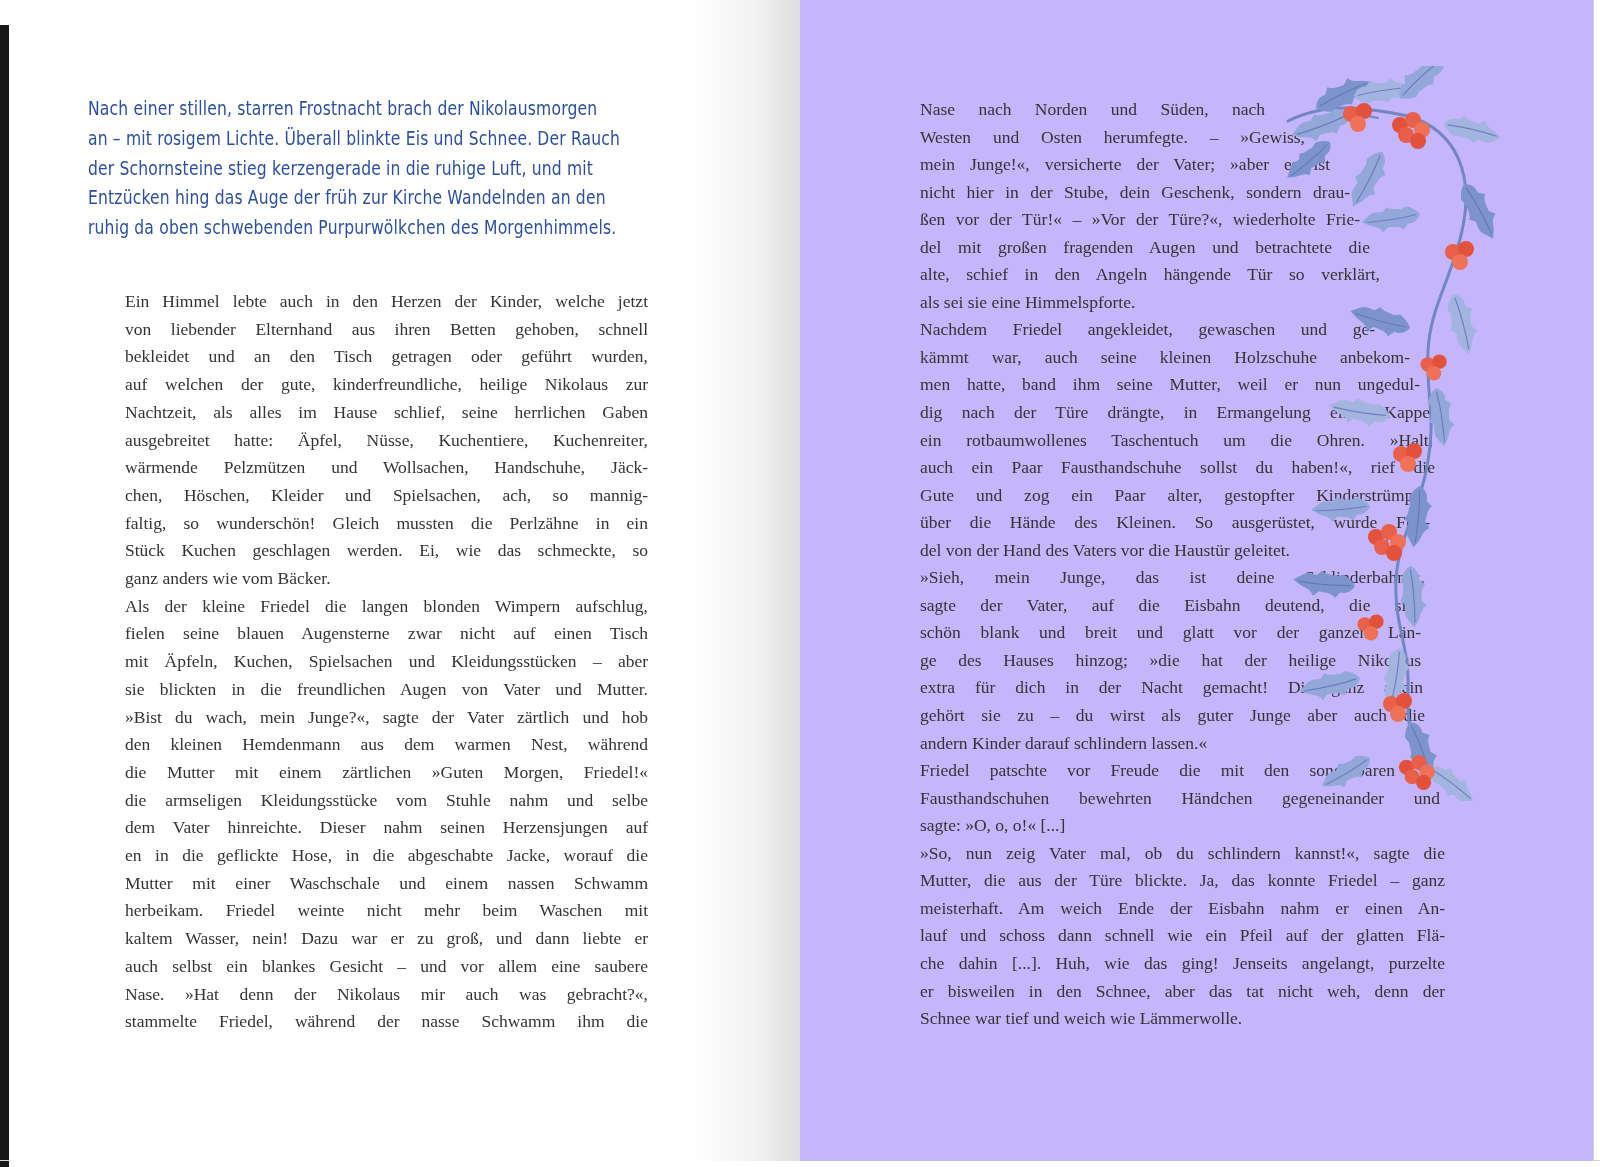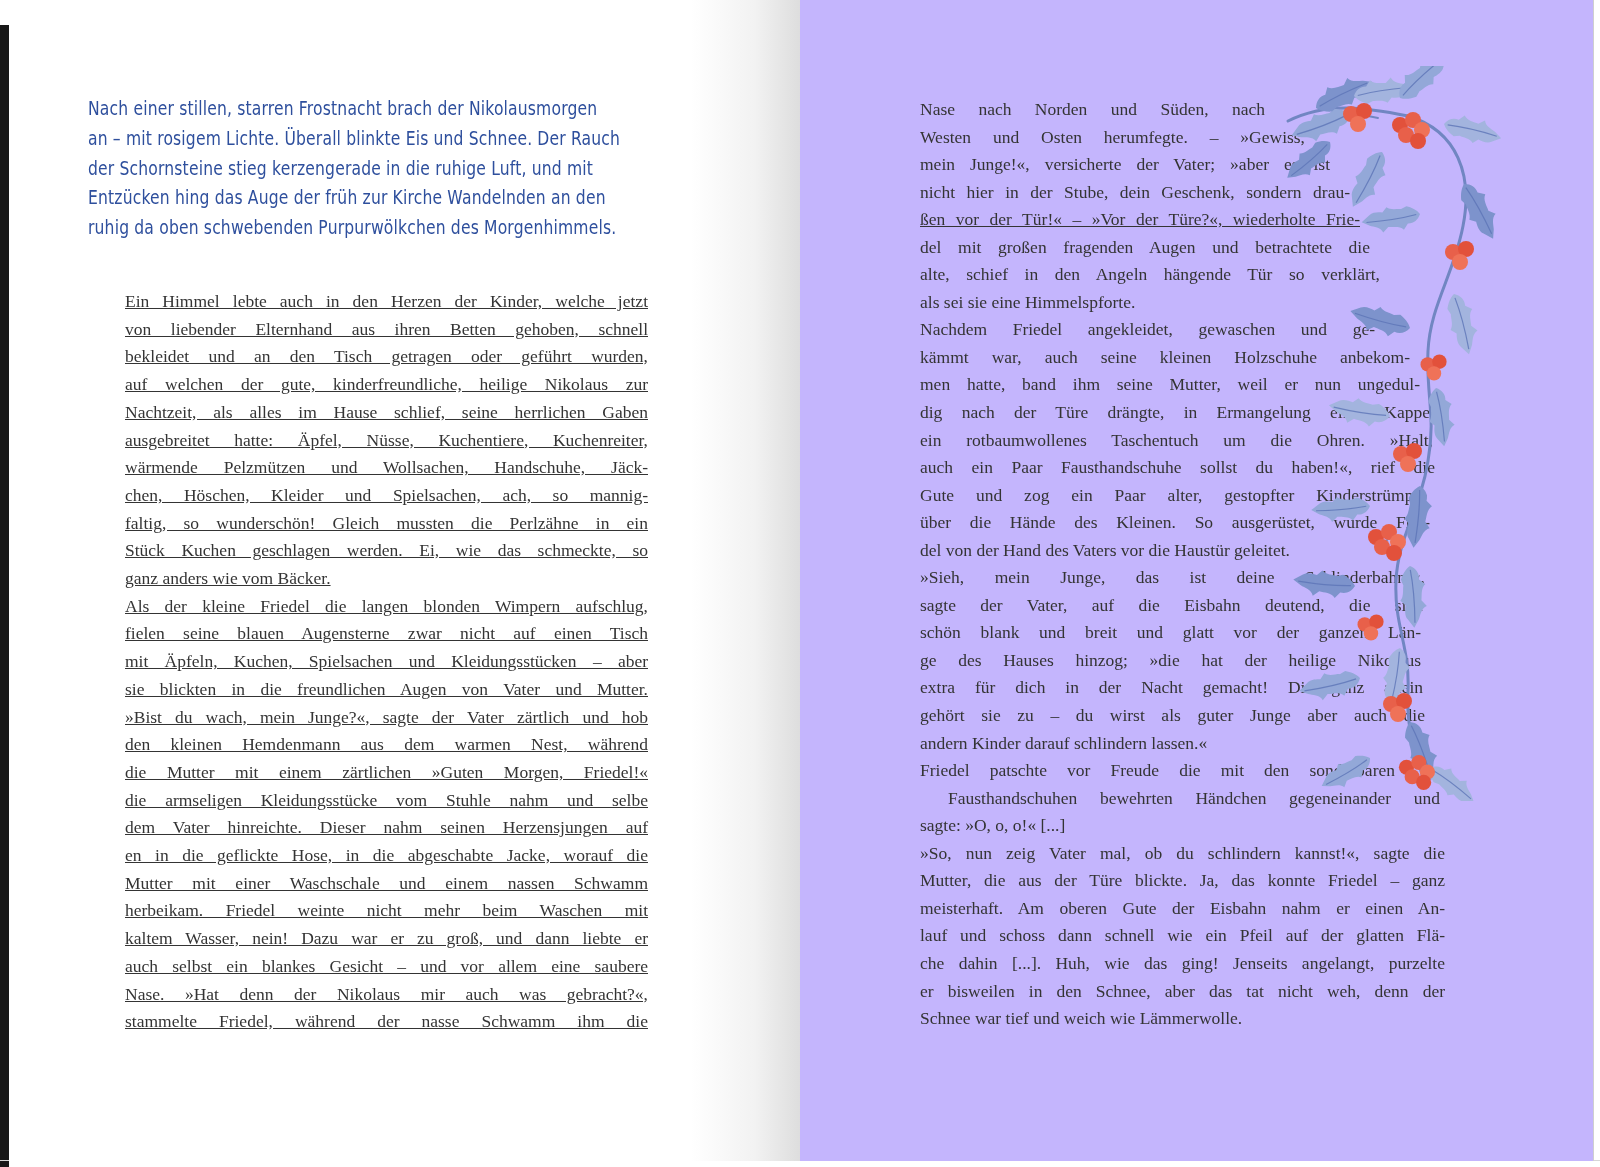--- a/index.html
+++ b/index.html
@@ -12,48 +12,48 @@
     background:linear-gradient(to right,#ffffff 0%,#ffffff 85%,#f2f2f2 93%,#dcdcdc 99%,#c9c9c9 100%);}
   #right-page{position:absolute;left:800px;top:0;width:793px;height:1161px;background:#c4b5fd;
     border-right:1px solid #cfcfcf;}
   #bottom-edge{position:absolute;left:0;top:1160px;width:1600px;height:1px;background:#d6d6d6;}
   
   .intro{position:absolute;left:79px;top:94px;width:660px;
     font-family:"DejaVu Sans",sans-serif;font-size:19px;line-height:29.8px;
     color:#2e4f9d;letter-spacing:.2px;transform:scaleX(.82);transform-origin:left top;}
   
   .body-block{position:absolute;font-size:17.5px;color:#343434;}
-  #lp-body{left:116px;top:288px;width:523px;line-height:27.7px;text-decoration:underline;}
+  #lp-body{left:116px;top:288px;width:523px;line-height:27.7px;}
   #rp-body{left:120px;top:96px;width:525px;line-height:27.55px;}
   .bl{text-align:justify;text-align-last:justify;white-space:normal;}
   .pend{text-align-last:left;}
   
   #rp-body .bl:nth-child(1){padding-right:180px;}
   #rp-body .bl:nth-child(2){padding-right:140px;}
   #rp-body .bl:nth-child(3){padding-right:115px;}
   #rp-body .bl:nth-child(4){padding-right:95px;}
-  #rp-body .bl:nth-child(5){padding-right:85px;text-decoration:underline;}
+  #rp-body .bl:nth-child(5){padding-right:85px;}
   #rp-body .bl:nth-child(6){padding-right:75px;font-family:Liberation Serif, serif;}
   #rp-body .bl:nth-child(7){padding-right:65px;}
   #rp-body .bl:nth-child(9){padding-right:70px;}
   #rp-body .bl:nth-child(10){padding-right:35px;}
   #rp-body .bl:nth-child(11){padding-right:25px;}
   #rp-body .bl:nth-child(12){padding-right:15px;}
   #rp-body .bl:nth-child(13){padding-right:12px;}
   #rp-body .bl:nth-child(14){padding-right:10px;}
   #rp-body .bl:nth-child(15){padding-right:18px;}
   #rp-body .bl:nth-child(16){padding-right:15px;}
   #rp-body .bl:nth-child(18){padding-right:20px;}
   #rp-body .bl:nth-child(19){padding-right:22px;}
   #rp-body .bl:nth-child(20){padding-right:24px;}
   #rp-body .bl:nth-child(21){padding-right:24px;}
   #rp-body .bl:nth-child(22){padding-right:22px;}
   #rp-body .bl:nth-child(23){padding-right:20px;}
   #rp-body .bl:nth-child(25){padding-right:50px;}
-  #rp-body .bl:nth-child(26){padding-right:5px;margin-left:28px;}
+  #rp-body .bl:nth-child(26){padding-right:5px;}
   
   #garland{position:absolute;left:1258px;top:66px;width:250px;height:735px;}
   .lv{fill:none;stroke:#5c74b6;stroke-width:1.2;opacity:.8;}
   .stem{fill:none;stroke:#7186c2;stroke-width:3;stroke-linecap:round;}
   .twig{fill:none;stroke:#7186c2;stroke-width:1.8;stroke-linecap:round;}
 </style>
 </head>
 <body>
 
 <div id="spread">
@@ -123,21 +123,21 @@
       <div class="bl">schön blank und breit und glatt vor der ganzen Län-</div>
       <div class="bl">ge des Hauses hinzog; »die hat der heilige Nikolaus</div>
       <div class="bl">extra für dich in der Nacht gemacht! Dir ganz allein</div>
       <div class="bl">gehört sie zu – du wirst als guter Junge aber auch die</div>
       <div class="bl pend">andern Kinder darauf schlindern lassen.«</div>
       <div class="bl">Friedel patschte vor Freude die mit den sonderbaren</div>
       <div class="bl">Fausthandschuhen bewehrten Händchen gegeneinander und</div>
       <div class="bl pend">sagte: »O, o, o!« [...]</div>
       <div class="bl">»So, nun zeig Vater mal, ob du schlindern kannst!«, sagte die</div>
       <div class="bl">Mutter, die aus der Türe blickte. Ja, das konnte Friedel – ganz</div>
-      <div class="bl">meisterhaft. Am oberen Gute der Eisbahn nahm er einen An-</div>
+      <div class="bl">meisterhaft. Am weich Ende der Eisbahn nahm er einen An-</div>
       <div class="bl">lauf und schoss dann schnell wie ein Pfeil auf der glatten Flä-</div>
       <div class="bl">che dahin [...]. Huh, wie das ging! Jenseits angelangt, purzelte</div>
       <div class="bl">er bisweilen in den Schnee, aber das tat nicht weh, denn der</div>
       <div class="bl pend">Schnee war tief und weich wie Lämmerwolle.</div>
     </div>
   </div>
 
   <svg id="garland" viewBox="0 0 250 735" xmlns="http://www.w3.org/2000/svg">
     <defs>
       <g id="leaf">

